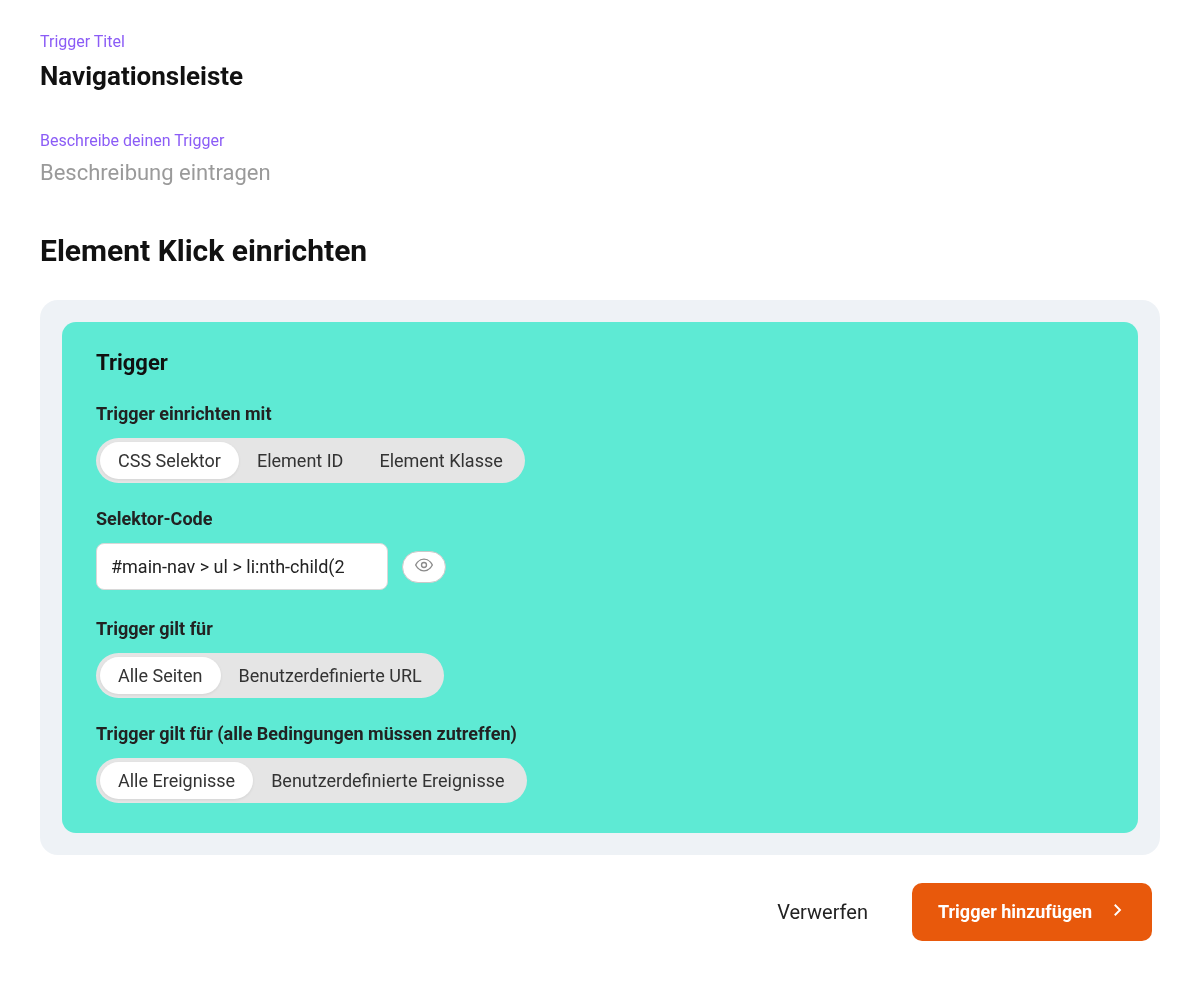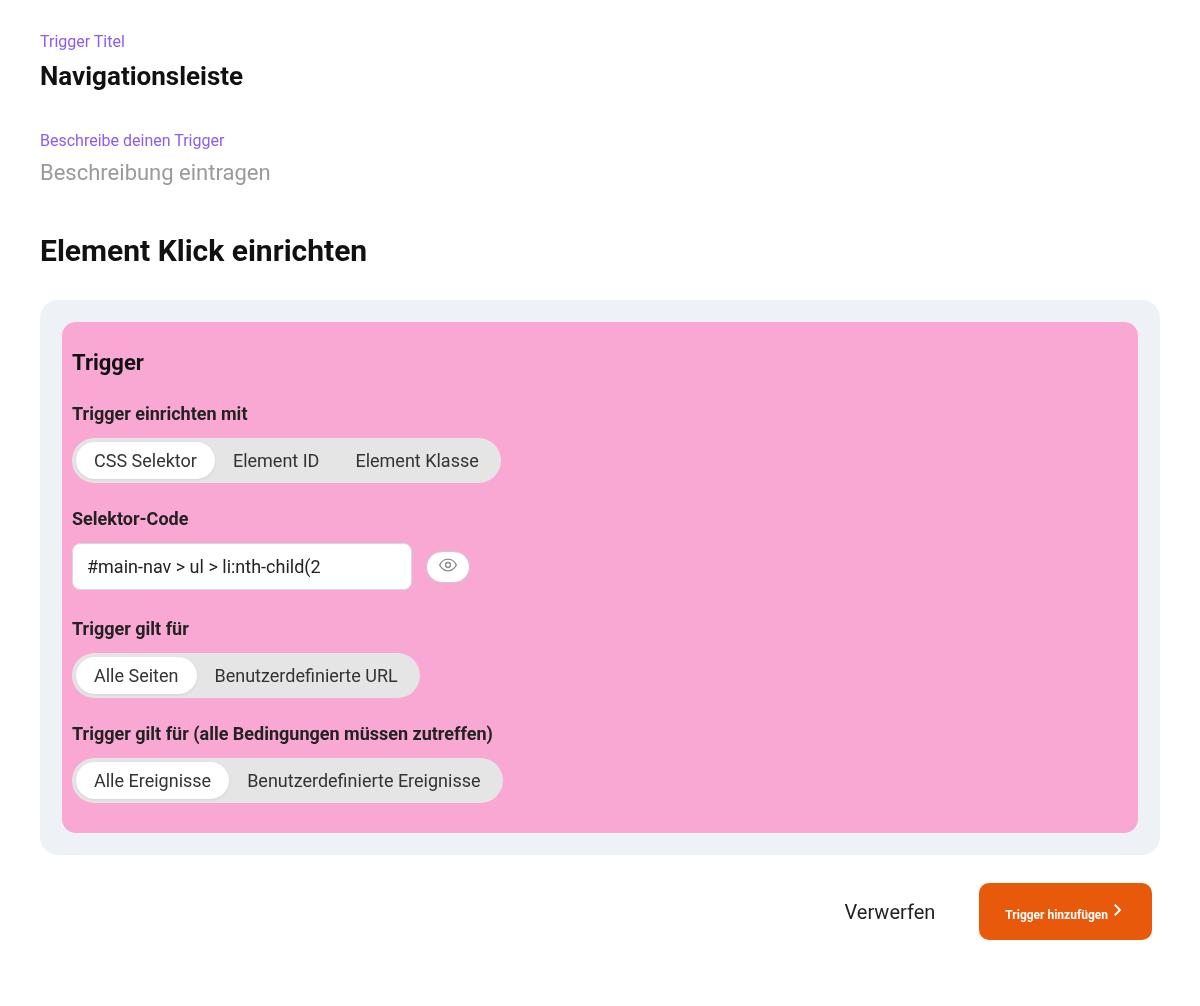--- a/index.html
+++ b/index.html
@@ -37,23 +37,23 @@
       font-weight: 700;
       color: #111;
       margin-bottom: 32px;
     }
     .card-outer {
       background: #eef2f6;
       border-radius: 18px;
       padding: 22px;
     }
     .card-inner {
-      background: #f9a8d4;
+      background: #5eead4;
       border-radius: 14px;
-      padding: 28px 26px 30px 10px;
+      padding: 28px 26px 30px 34px;
     }
     .card-heading {
       font-size: 22px;
       font-weight: 700;
       color: #111;
       margin-bottom: 28px;
     }
     .field-label {
       font-size: 18px;
       font-weight: 700;
@@ -88,21 +88,21 @@
       align-items: center;
       gap: 14px;
       margin-bottom: 28px;
     }
     .text-input {
       border: 1px solid #d8d8d8;
       border-radius: 8px;
       padding: 12px 14px;
       font-size: 18px;
       color: #222;
-      width: 340px;
+      width: 292px;
       font-family: inherit;
     }
     .eye-btn {
       width: 44px;
       height: 32px;
       border: 1.5px solid #c9c9c9;
       border-radius: 999px;
       background: #ffffff;
       display: flex;
       align-items: center;
@@ -132,25 +132,25 @@
       color: #222;
       cursor: pointer;
       font-family: inherit;
     }
     .primary-btn {
       background: #e8590c;
       color: #ffffff;
       border: none;
       border-radius: 10px;
       padding: 18px 26px;
-      font-size: 12px;
+      font-size: 18px;
       font-weight: 700;
       display: inline-flex;
-      align-items: flex-end;
-      gap: 0;
+      align-items: flex-start;
+      gap: 16px;
       cursor: pointer;
       font-family: inherit;
     }
     .primary-btn svg {
       width: 18px;
       height: 18px;
       stroke: #ffffff;
       fill: none;
       stroke-width: 2.5;
     }

